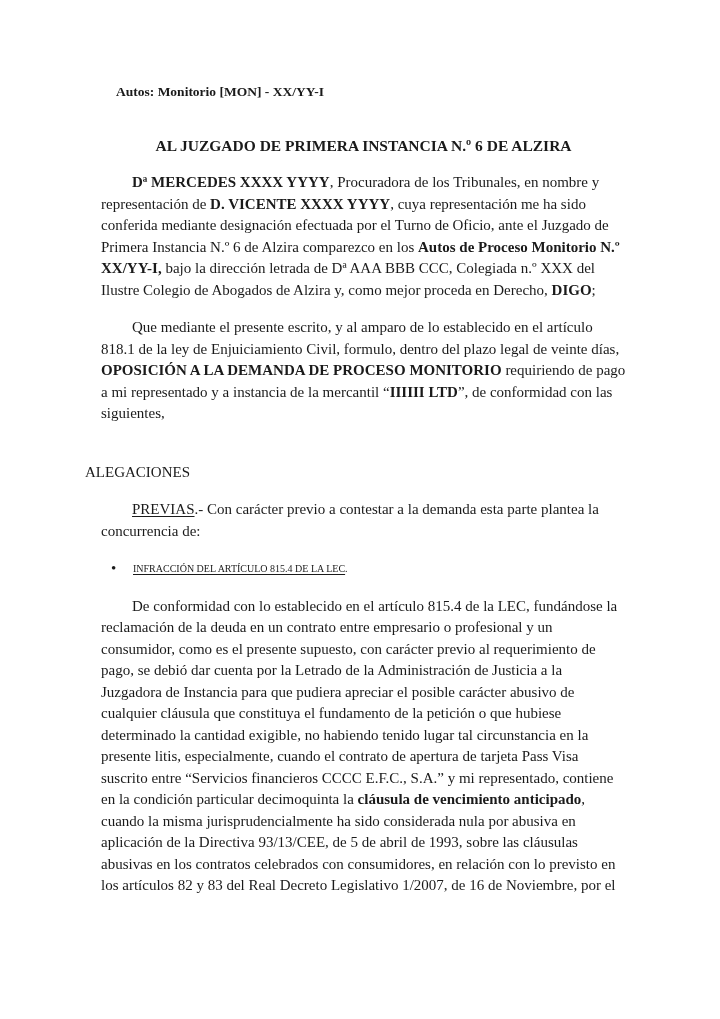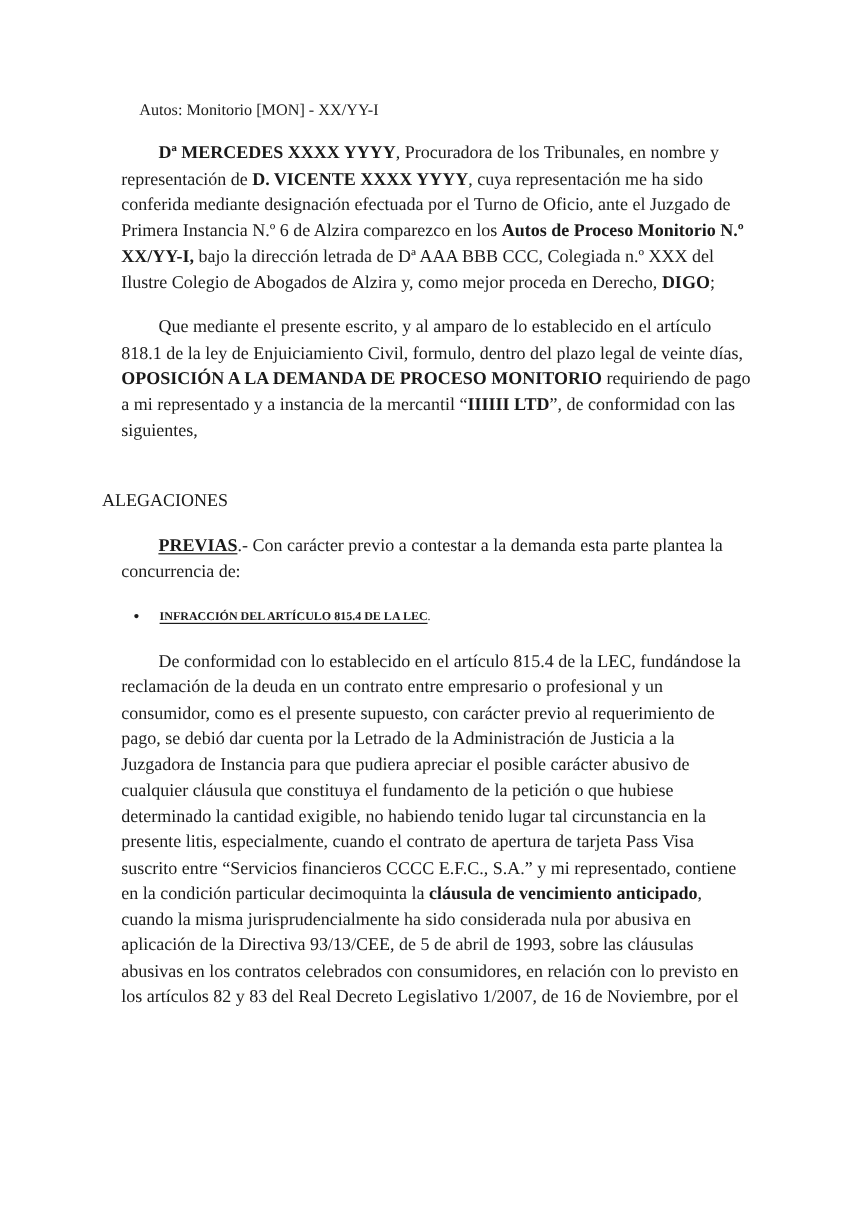--- a/index.html
+++ b/index.html
@@ -16,21 +16,21 @@
     box-sizing: border-box;
     padding: 82px 78px 0 85px;
     font-family: "Liberation Serif", "DejaVu Serif", serif;
     color: #1a1a1a;
     overflow: hidden;
   }
   .case-header {
     margin: 0 0 0 31px;
     font-size: 13.5px;
     line-height: 20px;
-    font-weight: normal;
+    font-weight: bold;
   }
   .court-heading {
     margin: 33px 0 0 0;
     font-size: 15.5px;
     line-height: 21px;
     font-weight: bold;
     text-align: center;
   }
   p.body {
     margin: 16px;
@@ -62,29 +62,30 @@
   ul.allegation-list li::before {
     content: "\2022";
     position: absolute;
     left: -22px;
     top: 0;
     font-size: 15px;
     color: #1a1a1a;
   }
   .p-article815 { margin-top: 9px; }
   .b  { font-weight: bold; }
-  .bu { font-weight: bold; text-decoration: underline; text-underline-offset: 2px; }
+  .bu { font-weight: normal; text-decoration: underline; text-underline-offset: 2px; }
 </style>
 </head>
 <body>
 
 <div class="page">
 
   <p class="case-header">Autos: Monitorio [MON] - XX/YY-I</p>
 
+  <p class="court-heading">AL JUZGADO DE PRIMERA INSTANCIA N.º 6 DE ALZIRA</p>
 
   <p class="body p-appearance"><span class="b">Dª MERCEDES XXXX YYYY</span><span>, Procuradora de los Tribunales, en nombre y representación de </span><span class="b">D. VICENTE XXXX YYYY</span><span>, cuya representación me ha sido conferida mediante designación efectuada por el Turno de Oficio, ante el Juzgado de Primera Instancia N.º 6 de Alzira comparezco en los </span><span class="b">Autos de Proceso Monitorio N.º XX/YY-I,</span><span> bajo la dirección letrada de Dª AAA BBB CCC, Colegiada n.º XXX del Ilustre Colegio de Abogados de Alzira y, como mejor proceda en Derecho, </span><span class="b">DIGO</span><span>;</span></p>
 
   <p class="body p-opposition"><span>Que mediante el presente escrito, y al amparo de lo establecido en el artículo 818.1 de la ley de Enjuiciamiento Civil, formulo, dentro del plazo legal de veinte días, </span><span class="b">OPOSICIÓN A LA DEMANDA DE PROCESO MONITORIO</span><span> requiriendo de pago a mi representado y a instancia de la mercantil “</span><span class="b">IIIIII LTD</span><span>”, de conformidad con las siguientes,</span></p>
 
   <p class="section-heading">ALEGACIONES</p>
 
   <p class="body p-previas"><span class="bu">PREVIAS</span><span>.- Con carácter previo a contestar a la demanda esta parte plantea la concurrencia de:</span></p>
 
   <ul class="allegation-list">

